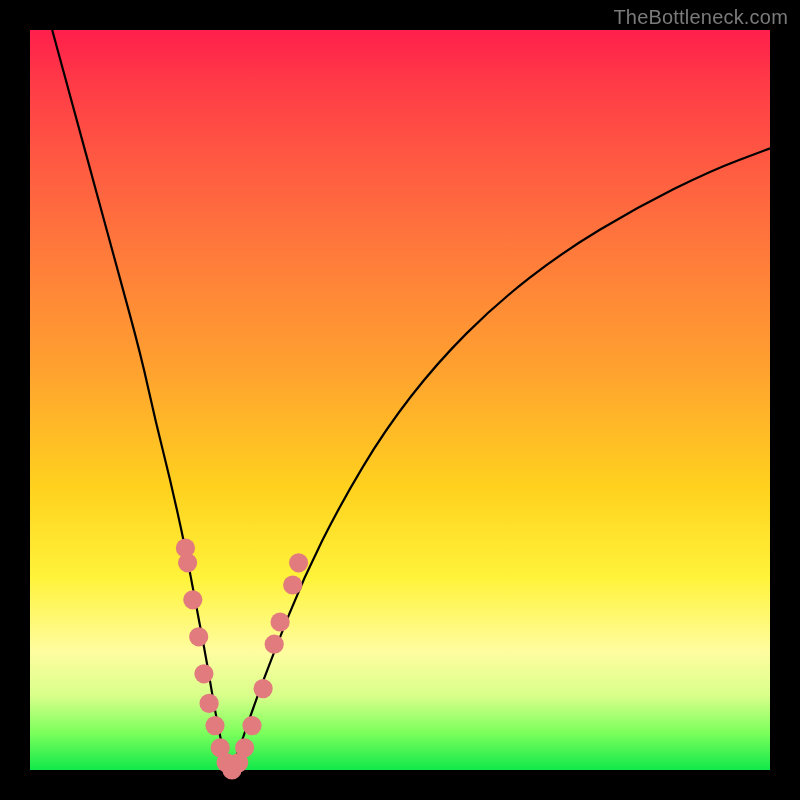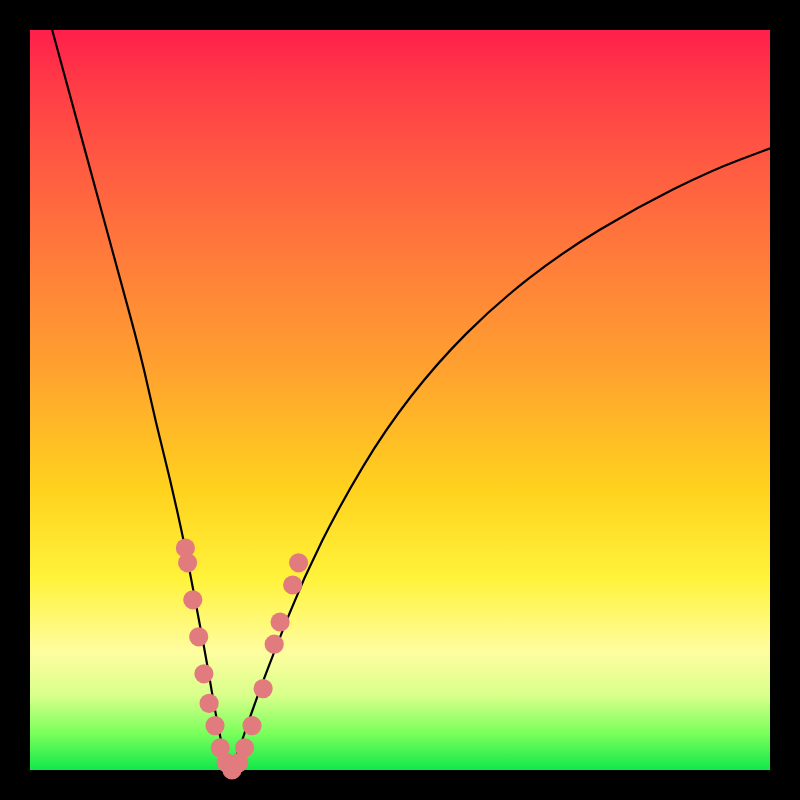--- a/index.html
+++ b/index.html
@@ -55,20 +55,21 @@
     left: 0;
     width: 740px;
     height: 740px;
     overflow: visible;
   }
 </style>
 </head>
 <body>
 
 <div class="frame">
+  <div class="watermark">TheBottleneck.com</div>
   <div class="plot">
     <svg class="curve" viewBox="0 0 740 740">
       <path id="curve-path" fill="none" stroke="#000" stroke-width="2.2" d="M 22.2 0.0 Q 22.2 0.0 33.3 40.7 Q 44.4 81.4 55.5 122.1 Q 66.6 162.8 77.7 203.5 Q 88.8 244.2 99.9 284.9 Q 111.0 325.6 118.4 358.9 Q 125.8 392.2 133.2 421.8 Q 140.6 451.4 148.0 484.7 Q 155.4 518.0 160.9 547.6 Q 166.5 577.2 172.1 606.8 Q 177.6 636.4 181.3 658.6 Q 185.0 680.8 188.7 699.3 Q 192.4 717.8 196.1 728.9 Q 199.8 740.0 203.5 732.6 Q 207.2 725.2 214.6 703.0 Q 222.0 680.8 233.1 651.2 Q 244.2 621.6 259.0 584.6 Q 273.8 547.6 292.3 510.6 Q 310.8 473.6 333.0 436.6 Q 355.2 399.6 381.1 366.3 Q 407.0 333.0 436.6 303.4 Q 466.2 273.8 499.5 247.9 Q 532.8 222.0 569.8 199.8 Q 606.8 177.6 643.8 159.1 Q 680.8 140.6 710.4 129.5 T 740.0 118.4"></path>
       <g id="marker-group">
           <circle cx="155.4" cy="518.0" r="9.6" fill="#e27b7e"></circle>
           <circle cx="157.6" cy="532.8" r="9.6" fill="#e27b7e"></circle>
           <circle cx="162.8" cy="569.8" r="9.6" fill="#e27b7e"></circle>
           <circle cx="168.7" cy="606.8" r="9.6" fill="#e27b7e"></circle>
           <circle cx="173.9" cy="643.8" r="9.6" fill="#e27b7e"></circle>
           <circle cx="179.1" cy="673.4" r="9.6" fill="#e27b7e"></circle>

